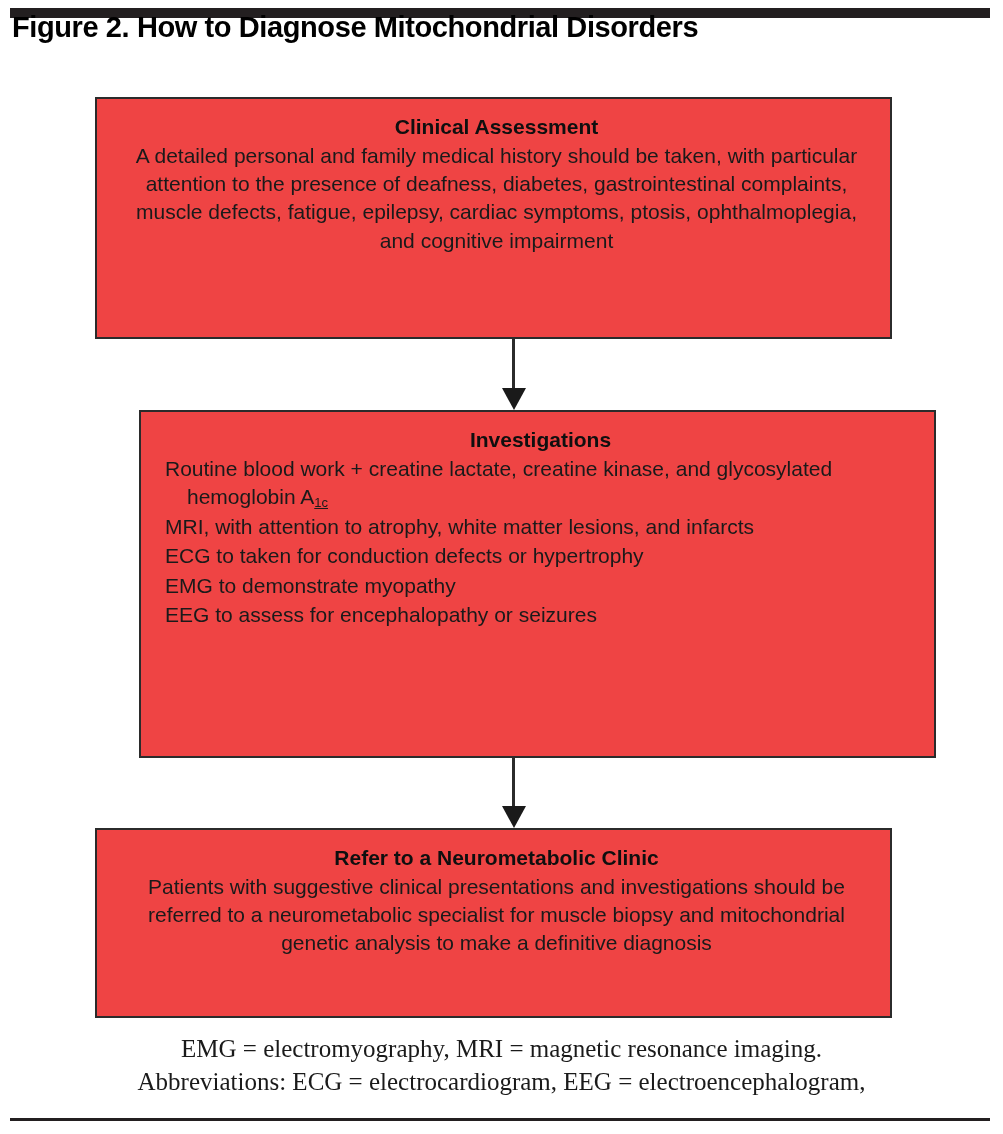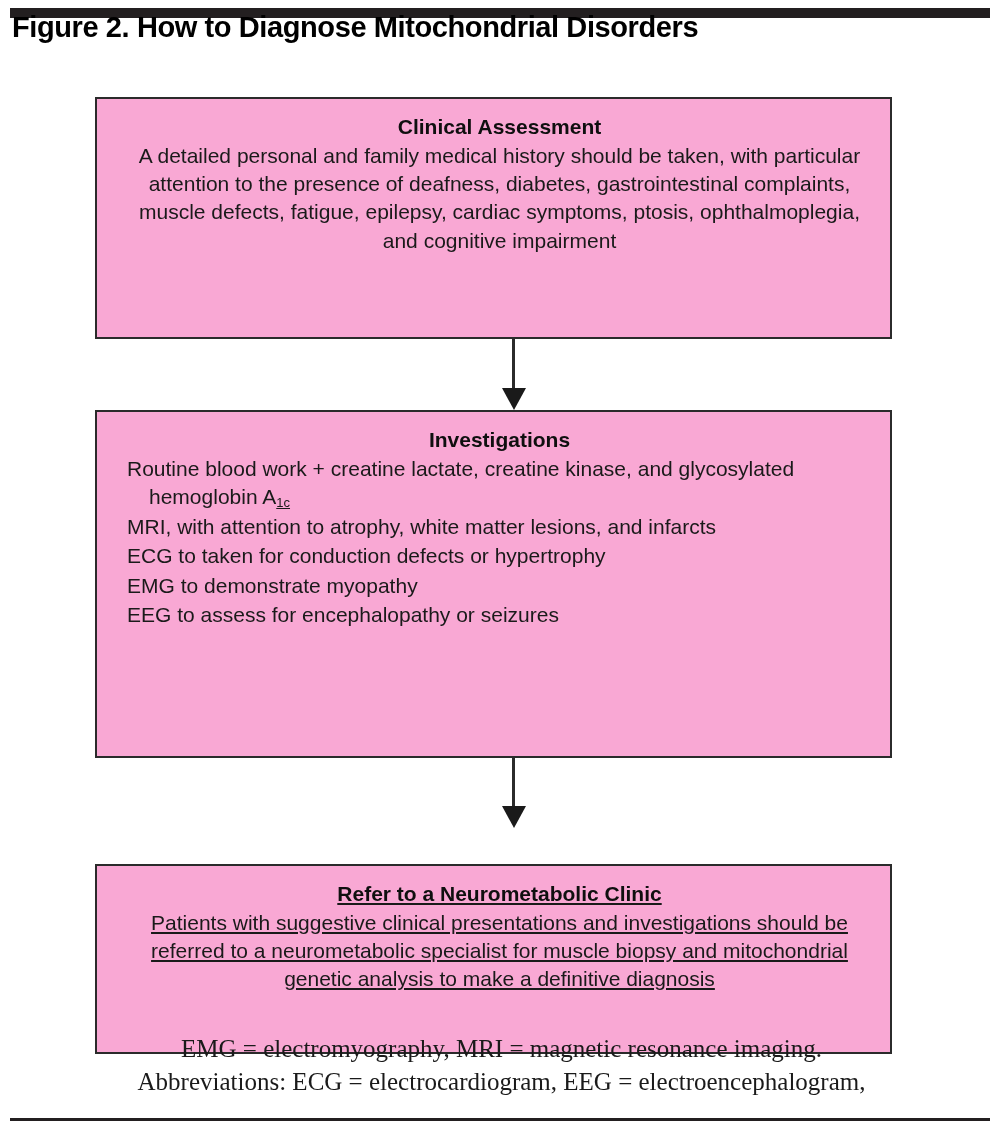--- a/index.html
+++ b/index.html
@@ -46,22 +46,22 @@
     white-space: nowrap;
   }
 
   
   .flow-box {
     position: absolute;
     left: 95px;
     width: 797px;
     box-sizing: border-box;
     border: 2px solid #2b2b2b;
-    background: #f9a8d4;
-    padding: 14px 18px 16px 30px;
+    background: #ef4444;
+    padding: 14px 18px 16px 24px;
   }
 
   .box-heading {
     font-size: 21px;
     font-weight: bold;
     text-align: center;
     color: #0f0f0f;
     line-height: 1.32;
     margin-bottom: 1px;
   }
@@ -91,22 +91,22 @@
 
   sub {
     font-size: 0.62em;
     line-height: 0;
     vertical-align: -0.22em;
     text-decoration: underline;
   }
 
   
   #box-clinical-assessment { top: 97px;  height: 242px; }
-  #box-investigations      { top: 410px; height: 348px; }
-  #box-referral            { top: 864px; height: 190px; text-decoration: underline; }
+  #box-investigations      { top: 410px; height: 348px; margin-left: 44px; }
+  #box-referral            { top: 828px; height: 190px; }
 
   
   .arrow {
     position: absolute;
     left: 502px;
     width: 24px;
   }
   .arrow .shaft {
     position: absolute;
     left: 10px;

